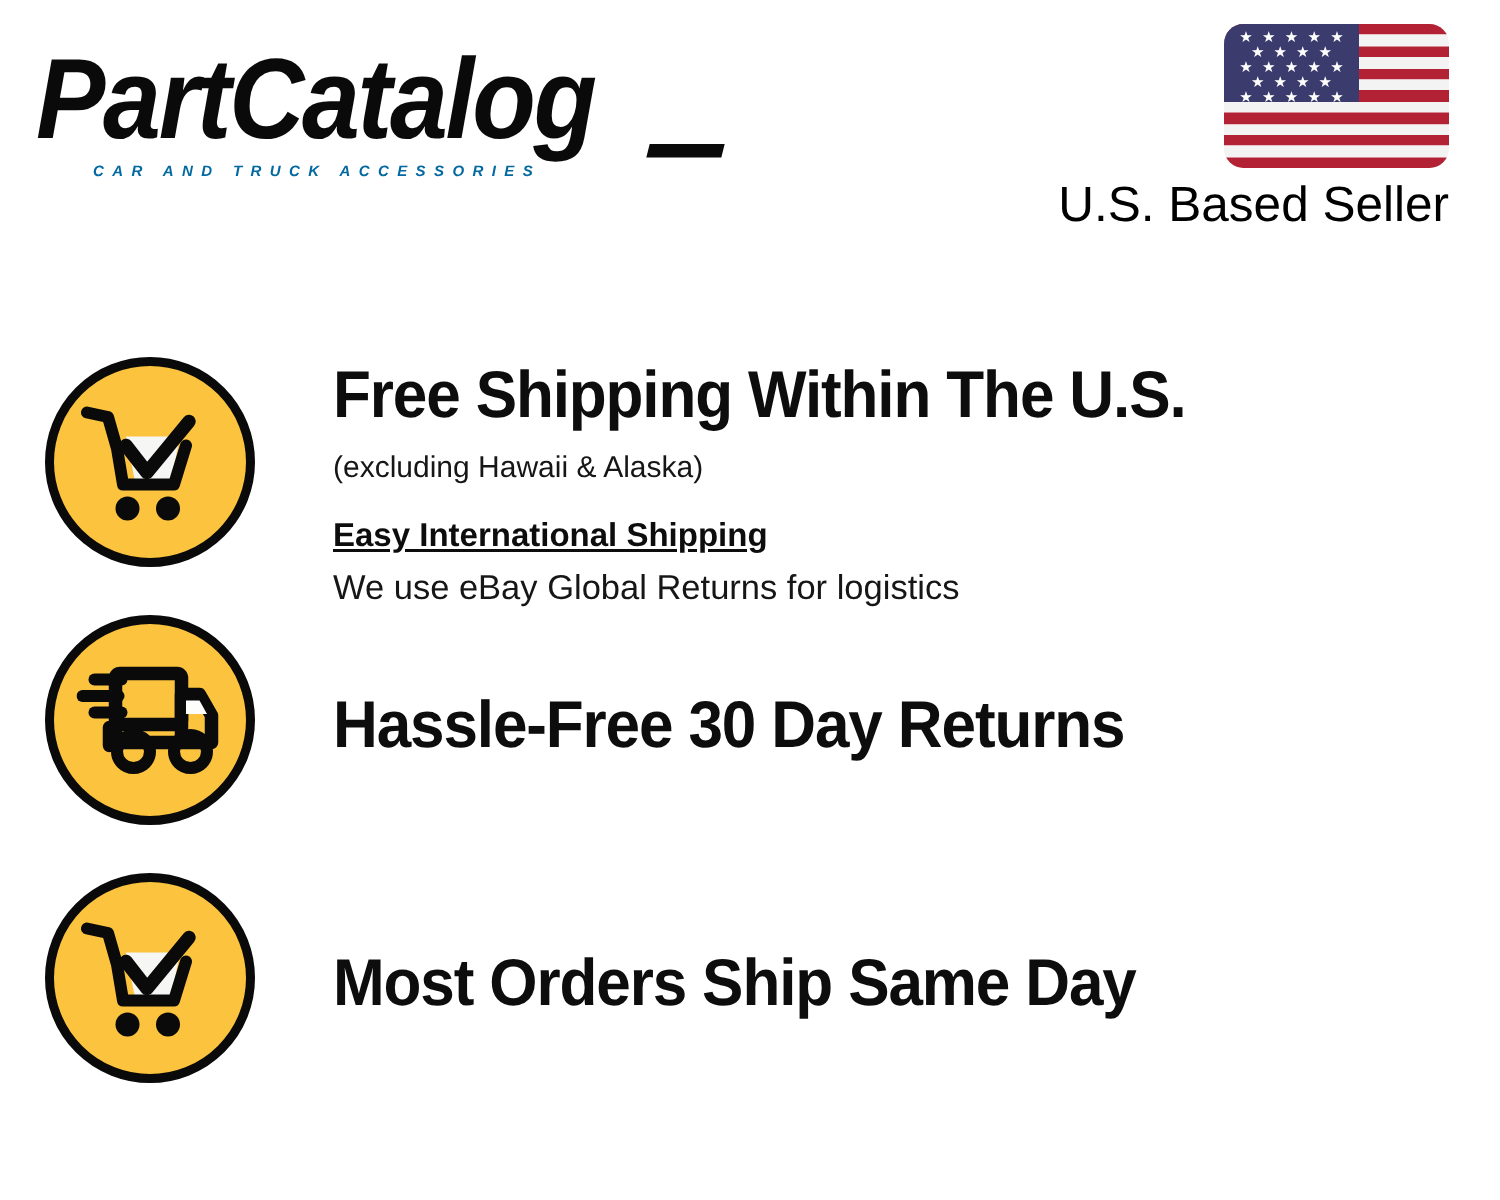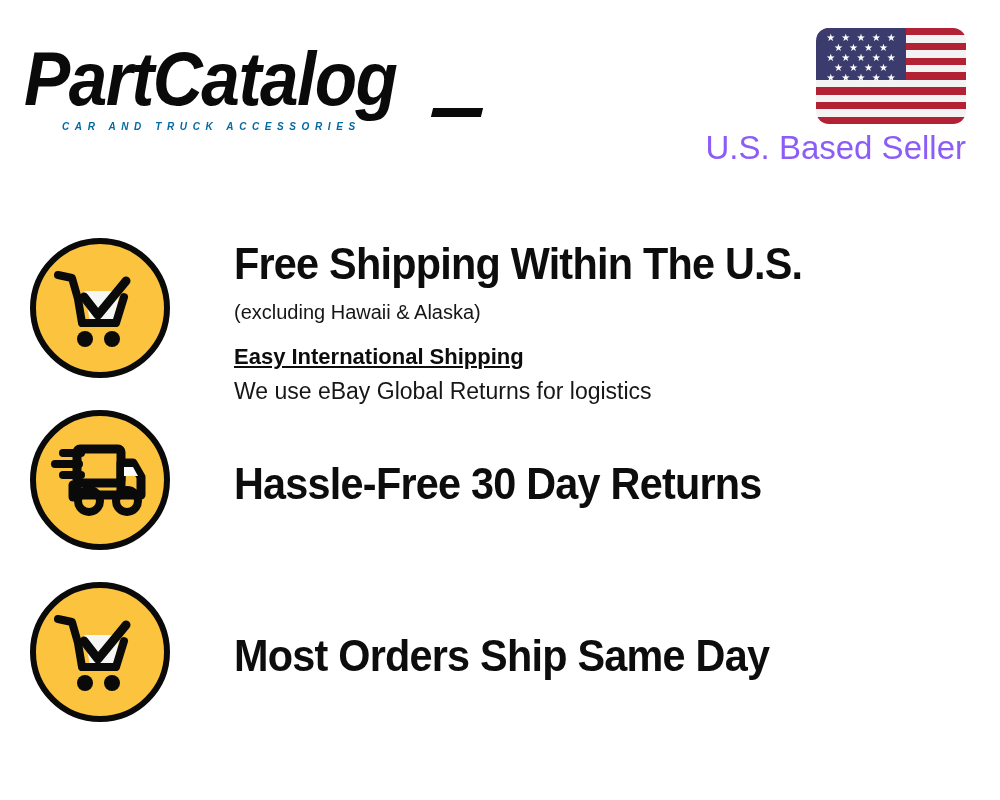--- a/index.html
+++ b/index.html
@@ -20,21 +20,21 @@
   .banner {
     position: relative;
     width: 1000px;
     height: 800px;
     background: #ffffff;
   }
 
   
   .header {
     position: absolute;
-    top: 16px;
+    top: 4px;
     left: 0;
     width: 980px;
     height: 175px;
   }
 
   .logo-block {
     position: absolute;
     left: 24px;
     top: 22px;
     width: 470px;
@@ -137,40 +137,39 @@
     line-height: 10px;
   }
 
   .seller-text {
     margin-top: 5px;
     font-family: "Liberation Sans", sans-serif;
     font-weight: normal;
     font-size: 33px;
     line-height: 38px;
     letter-spacing: 0px;
-    color: #8b5cf6;
+    color: #000000;
     white-space: nowrap;
     text-align: right;
   }
 
   
   .features {
     position: absolute;
     top: 240;
     left: 0;
     width: 1000px;
   }
 
   .feature-row {
     position: absolute;
     left: 0;
     width: 972px;
     display: flex;
     align-items: flex-start;
-    gap: 12px;
   }
 
   .feature-row.row-0 { top: 238px; }
   .feature-row.row-1 { top: 410px; justify-content: space-between; }
   .feature-row.row-2 { top: 582px; }
 
   .icon-wrap {
     width: 200px;
     display: flex;
     justify-content: center;

